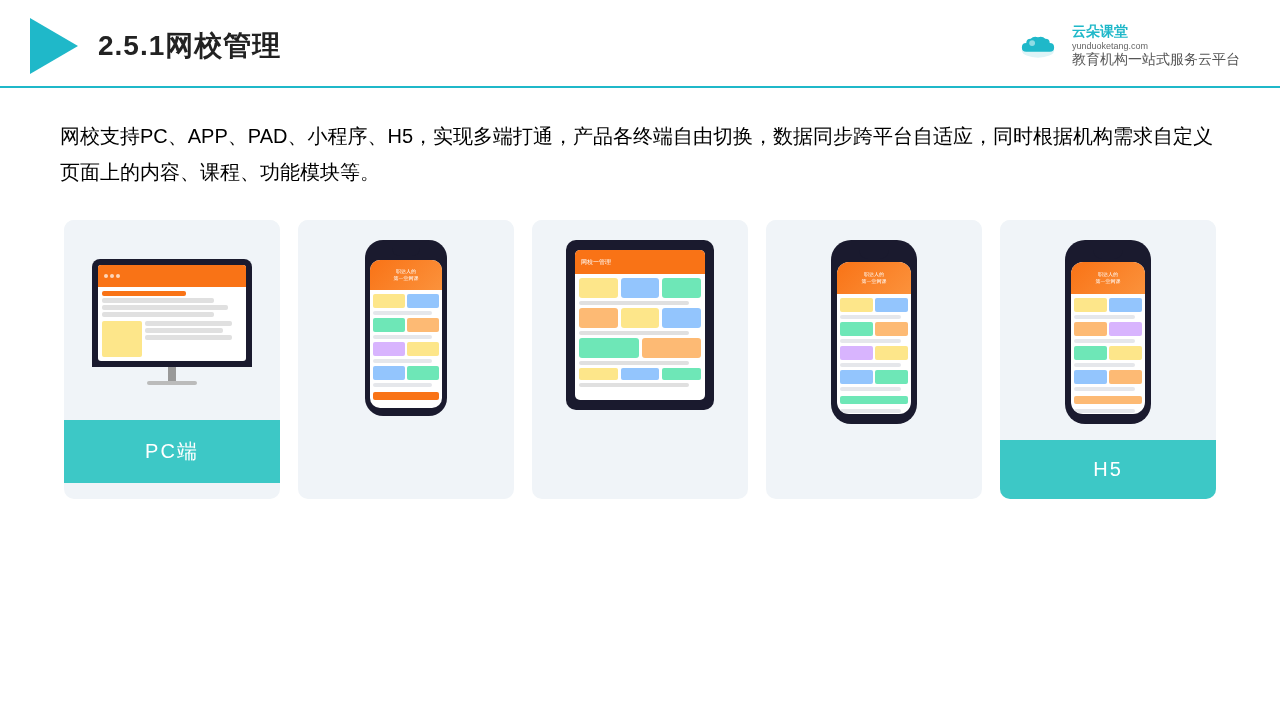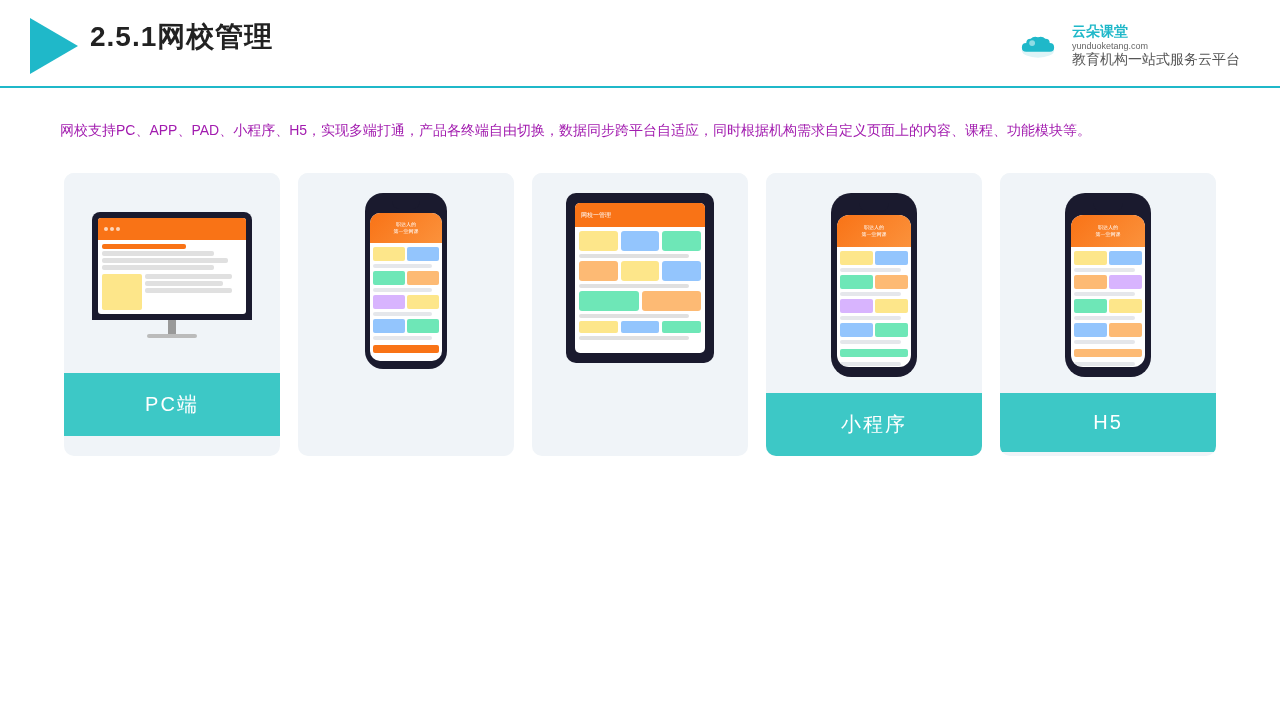--- a/index.html
+++ b/index.html
@@ -15,22 +15,22 @@
     
     .header {
       display: flex;
       align-items: center;
       justify-content: space-between;
       padding: 18px 40px 12px 30px;
       border-bottom: 2px solid #1fb8c9;
     }
     .header-left {
       display: flex;
-      align-items: flex-start;
-      gap: 12px;
+      align-items: center;
+      gap: 20px;
     }
     .logo-triangle {
       width: 0;
       height: 0;
       border-top: 28px solid transparent;
       border-bottom: 28px solid transparent;
       border-left: 48px solid #1fb8c9;
     }
     .page-title {
       font-size: 28px;
@@ -49,22 +49,22 @@
       align-items: flex-start;
       margin-left: 4px;
       justify-content: flex-end;
     }
 
     
     .main {
       padding: 30px 60px 20px 60px;
     }
     .description {
-      font-size: 14px;
-      color: #a21caf;
+      font-size: 20px;
+      color: #000000;
       line-height: 1.8;
       margin-bottom: 30px;
     }
 
     
     .cards-container {
       display: flex;
       gap: 18px;
       justify-content: center;
       margin-top: 10px;
@@ -492,21 +492,20 @@
                   <div class="scr-chip c3"></div>
                 </div>
                 <div class="scr-bar"></div>
                 <div style="height:8px;background:#6ee7b7;border-radius:2px;margin-top:2px;"></div>
                 <div class="scr-bar" style="margin-top:3px;"></div>
               </div>
             </div>
           </div>
         </div>
       </div>
-      <div class="card-label">小程序</div>
     </div>
 
     <div class="card">
       <div class="card-image-area">
         <div class="h5-phone-outer">
           <div class="h5-phone-notch"></div>
           <div class="h5-phone-screen">
             <div class="screen-content">
               <div class="screen-top" style="height:32px;">
                 <div class="screen-top-text">职达人的<br>第一堂网课</div>

